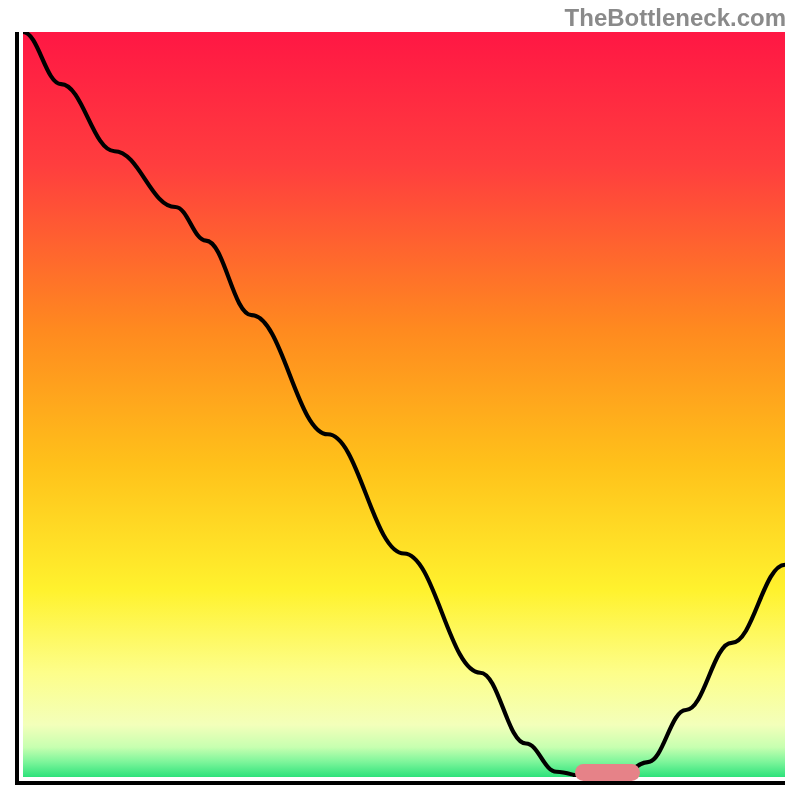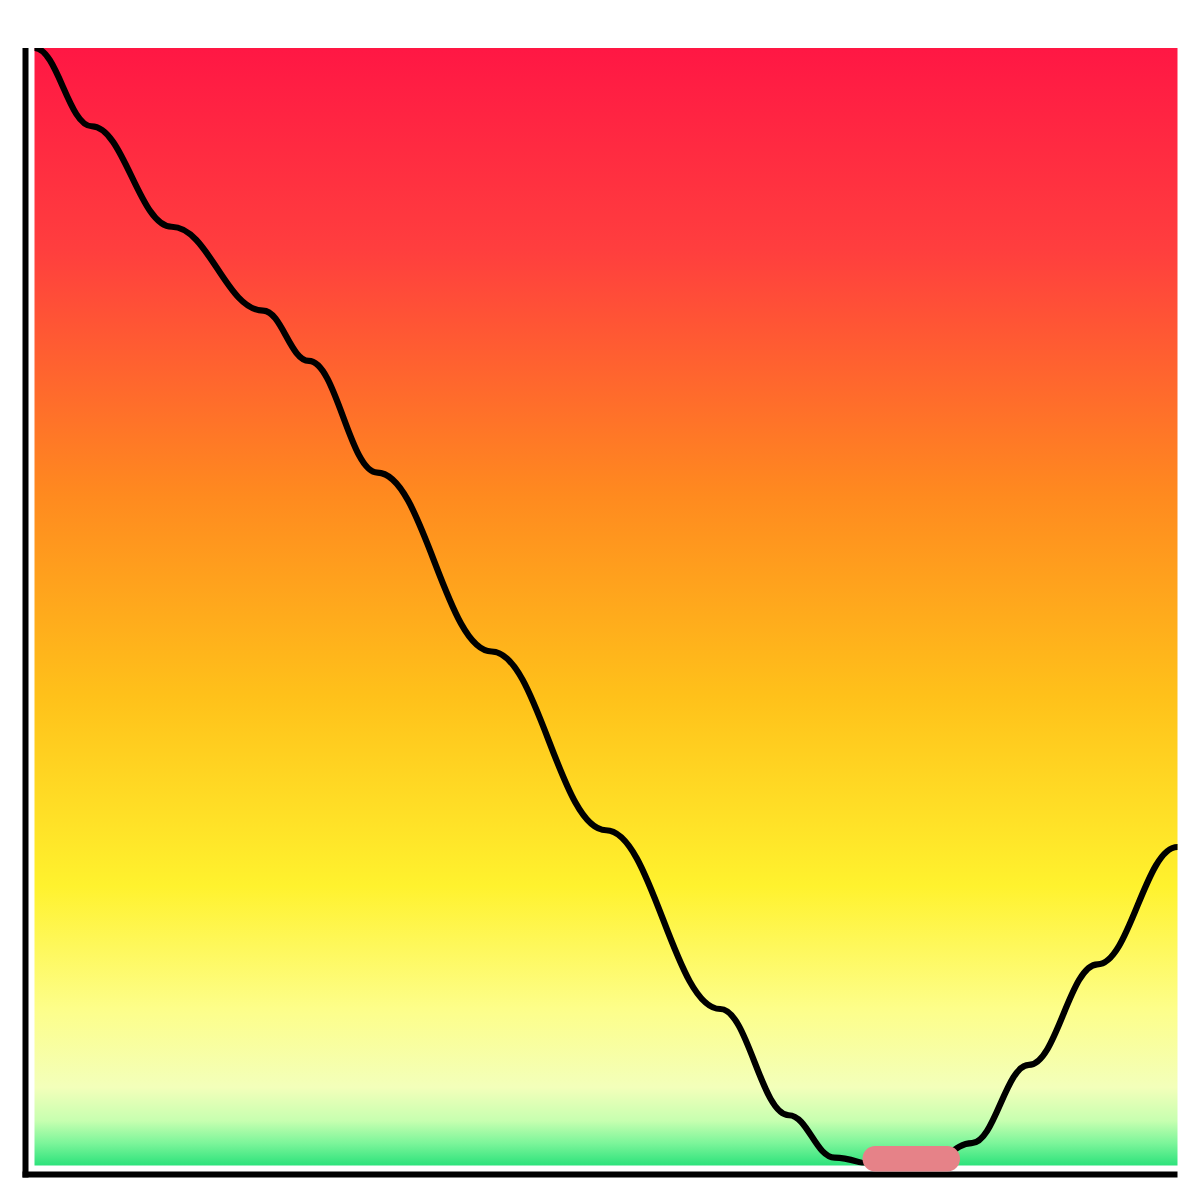--- a/index.html
+++ b/index.html
@@ -55,20 +55,21 @@
     background: #e68288;
     border-radius: 9px;
     height: 17px;
     z-index: 20;
   }
 </style>
 </head>
 <body>
 
 <div class="container">
+  <div class="watermark">TheBottleneck.com</div>
 
   <div class="plot-area">
     <div class="gradient-bg" style="background: linear-gradient(rgb(255, 23, 68) 0%, rgb(255, 62, 62) 18%, rgb(255, 138, 31) 40%, rgb(255, 193, 26) 58%, rgb(255, 242, 46) 75%, rgb(253, 254, 138) 86%, rgb(243, 255, 186) 93%, rgb(199, 255, 176) 96%, rgb(124, 245, 154) 98%, rgb(45, 226, 123) 100%);"></div>
     <svg class="curve" preserveAspectRatio="none" viewBox="0 0 100 100">
       <path fill="none" stroke="#000" stroke-width="0.55" stroke-linejoin="round" stroke-linecap="round" d="M 0 0 C 2.00 0.00, 3.00 7.00, 5.00 7.00 C 7.80 7.00, 9.20 16.00, 12.00 16.00 C 15.20 16.00, 16.80 23.50, 20.00 23.50 C 21.60 23.50, 22.40 28.00, 24.00 28.00 C 26.40 28.00, 27.60 38.00, 30.00 38.00 C 34.00 38.00, 36.00 54.00, 40.00 54.00 C 44.00 54.00, 46.00 70.00, 50.00 70.00 C 54.00 70.00, 56.00 86.00, 60.00 86.00 C 62.40 86.00, 63.60 95.50, 66.00 95.50 C 67.60 95.50, 68.40 99.30, 70.00 99.30 C 71.60 99.30, 72.40 100.00, 74.00 100.00 C 75.60 100.00, 76.40 100.00, 78.00 100.00 C 79.60 100.00, 80.40 98.00, 82.00 98.00 C 84.00 98.00, 85.00 91.00, 87.00 91.00 C 89.40 91.00, 90.60 82.00, 93.00 82.00 C 95.80 82.00, 97.20 71.50, 100.00 71.50"></path>
     </svg>
     <div class="marker" style="left: 555.52px; width: 65.11px; bottom: 0.247px;"></div>
   </div>
 </div>
 

